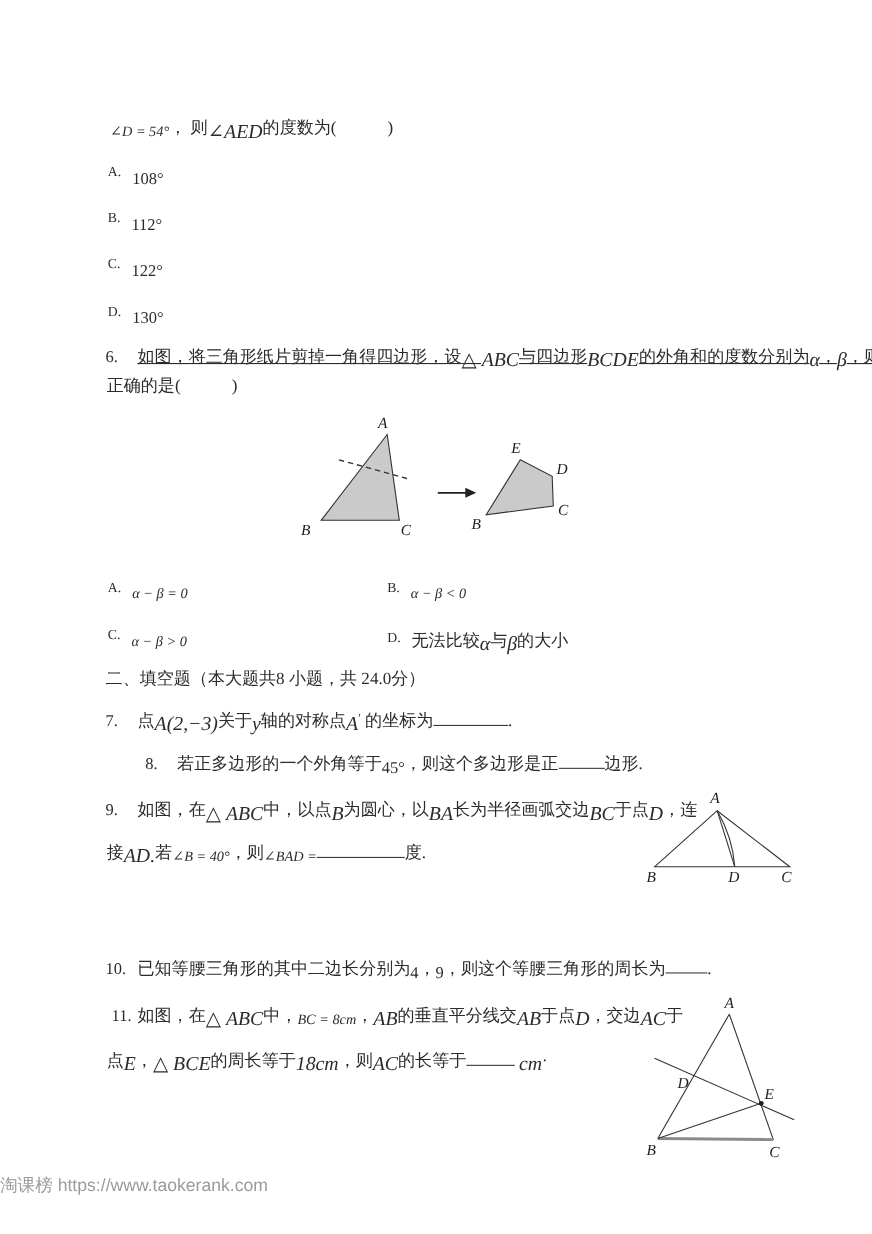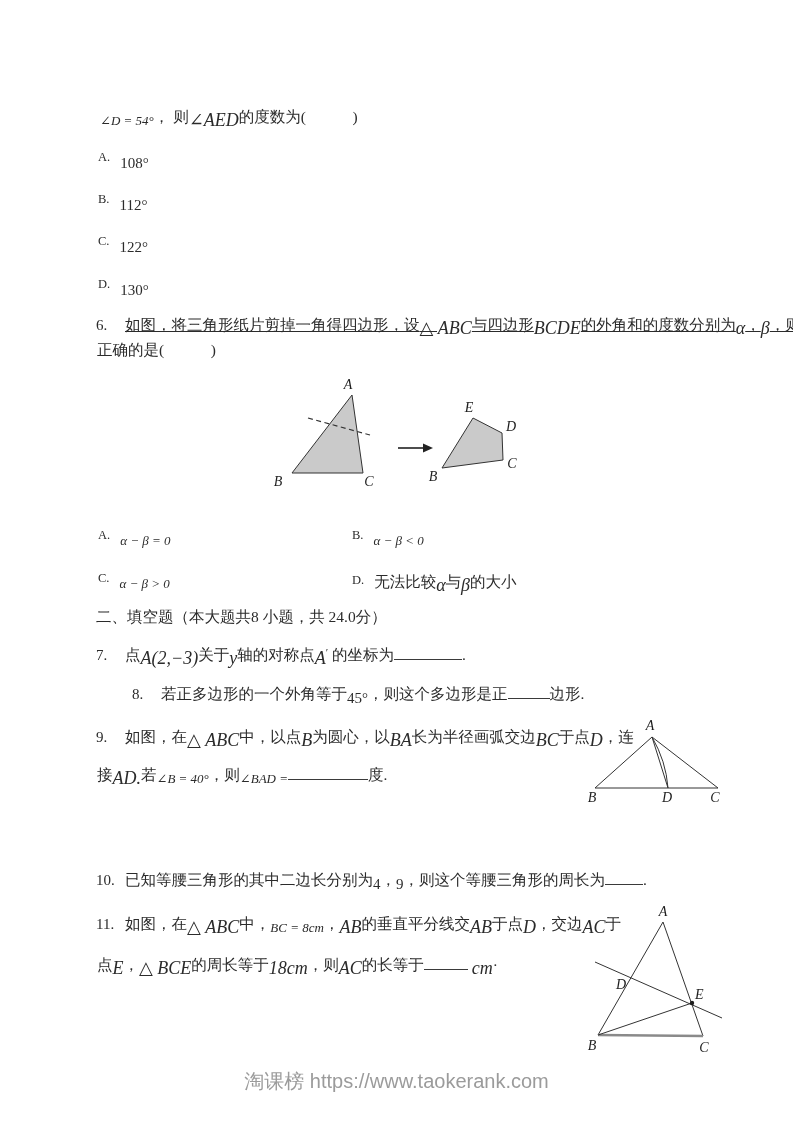--- a/index.html
+++ b/index.html
@@ -14,22 +14,22 @@
   .seg-mi { font-style:italic; position:relative; top:4px;  font-size:18px; font-family:"Liberation Serif","DejaVu Serif",serif; }
   .seg-mn { position:relative; top:4px; font-size:15px; font-family:"Liberation Serif","DejaVu Serif",serif; }
   .seg-m  { font-style:italic; position:relative; top:3px; font-size:13px; font-family:"Liberation Serif","DejaVu Serif",serif; }
   .seg-pr { position:relative; top:-4px; font-size:11px; }
   .seg-blank { display:inline-block; border-bottom:1.3px solid #3a3a3a; height:0.95em; vertical-align:baseline; }
   .opt { position:absolute; white-space:nowrap; font-size:15.5px; }
   .optlabel { font-size:12.5px; position:relative; top:-3px; margin-right:10px; }
   .figure { position:absolute; }
   .figure svg text { font-family:"Liberation Serif","DejaVu Serif",serif; font-style:italic; font-size:14px; fill:#1e1e1e; }
   .footer {
-    position:absolute; left:0; top:1068px; width:100%; text-align:center;
-    font-size:20px; color:#9b9b9b;
+    position:absolute; left:0; top:1068px; width:100%; text-align:left;
+    font-size:16px; color:#9b9b9b;
     font-family:"Liberation Sans","DejaVu Sans",sans-serif;
   }
 </style>
 </head>
 <body>
 
 <div class="line" style="left:100px; top:105px;"><span class="seg-m">∠D = 54°</span><span class="seg-n">， 则</span><span class="seg-mi">∠AED</span><span class="seg-n">的度数为(　　　)</span></div>
 
 <div class="opt" style="left:98px; top:150px;">
   <span class="optlabel">A.</span><span><span class="seg-mn">108°</span></span>
@@ -103,21 +103,21 @@
     <text x="17" y="84" text-anchor="middle">B</text>
     <text x="92" y="84" text-anchor="middle">D</text>
     <text x="140" y="84" text-anchor="middle">C</text>
   </svg>
 </div>
 
 <div class="line" style="left:96px; top:869px;">
   <span class="qnum">10.</span><span><span class="seg-n">已知等腰三角形的其中二边长分别为</span><span class="seg-mn">4</span><span class="seg-n">，</span><span class="seg-mn">9</span><span class="seg-n">，则这个等腰三角形的周长为</span><span class="seg-blank" style="width: 38px;"></span><span class="seg-n">.</span></span>
 </div>
 
-<div class="line" style="left:96px; top:912px;">
+<div class="line" style="left:96px; top:912px;text-align:center;">
   <span class="qnum">11.</span><span><span class="seg-n">如图，在</span><span class="seg-mi">△ ABC</span><span class="seg-n">中，</span><span class="seg-m">BC = 8cm</span><span class="seg-n">，</span><span class="seg-mi">AB</span><span class="seg-n">的垂直平分线交</span><span class="seg-mi">AB</span><span class="seg-n">于点</span><span class="seg-mi">D</span><span class="seg-n">，交边</span><span class="seg-mi">AC</span><span class="seg-n">于</span></span>
 </div>
 <div class="line" style="left:97px; top:953px;"><span class="seg-n">点</span><span class="seg-mi">E</span><span class="seg-n">，</span><span class="seg-mi">△ BCE</span><span class="seg-n">的周长等于</span><span class="seg-mi">18cm</span><span class="seg-n">，则</span><span class="seg-mi">AC</span><span class="seg-n">的长等于</span><span class="seg-blank" style="width: 44px;"></span><span class="seg-n"> </span><span class="seg-mi">cm</span><span class="seg-n">·</span></div>
 
 <div class="figure" style="left:583px; top:903px;">
   <svg width="162" height="158" viewBox="0 0 162 158">
     <line x1="80" y1="19" x2="15" y2="132" stroke="#333" stroke-width="1"></line>
     <line x1="80" y1="19" x2="120" y2="133" stroke="#333" stroke-width="1"></line>
     <line x1="15" y1="132" x2="120" y2="133" stroke="#8a8a8a" stroke-width="2.6"></line>
     <line x1="12" y1="59" x2="139" y2="115" stroke="#333" stroke-width="1"></line>

